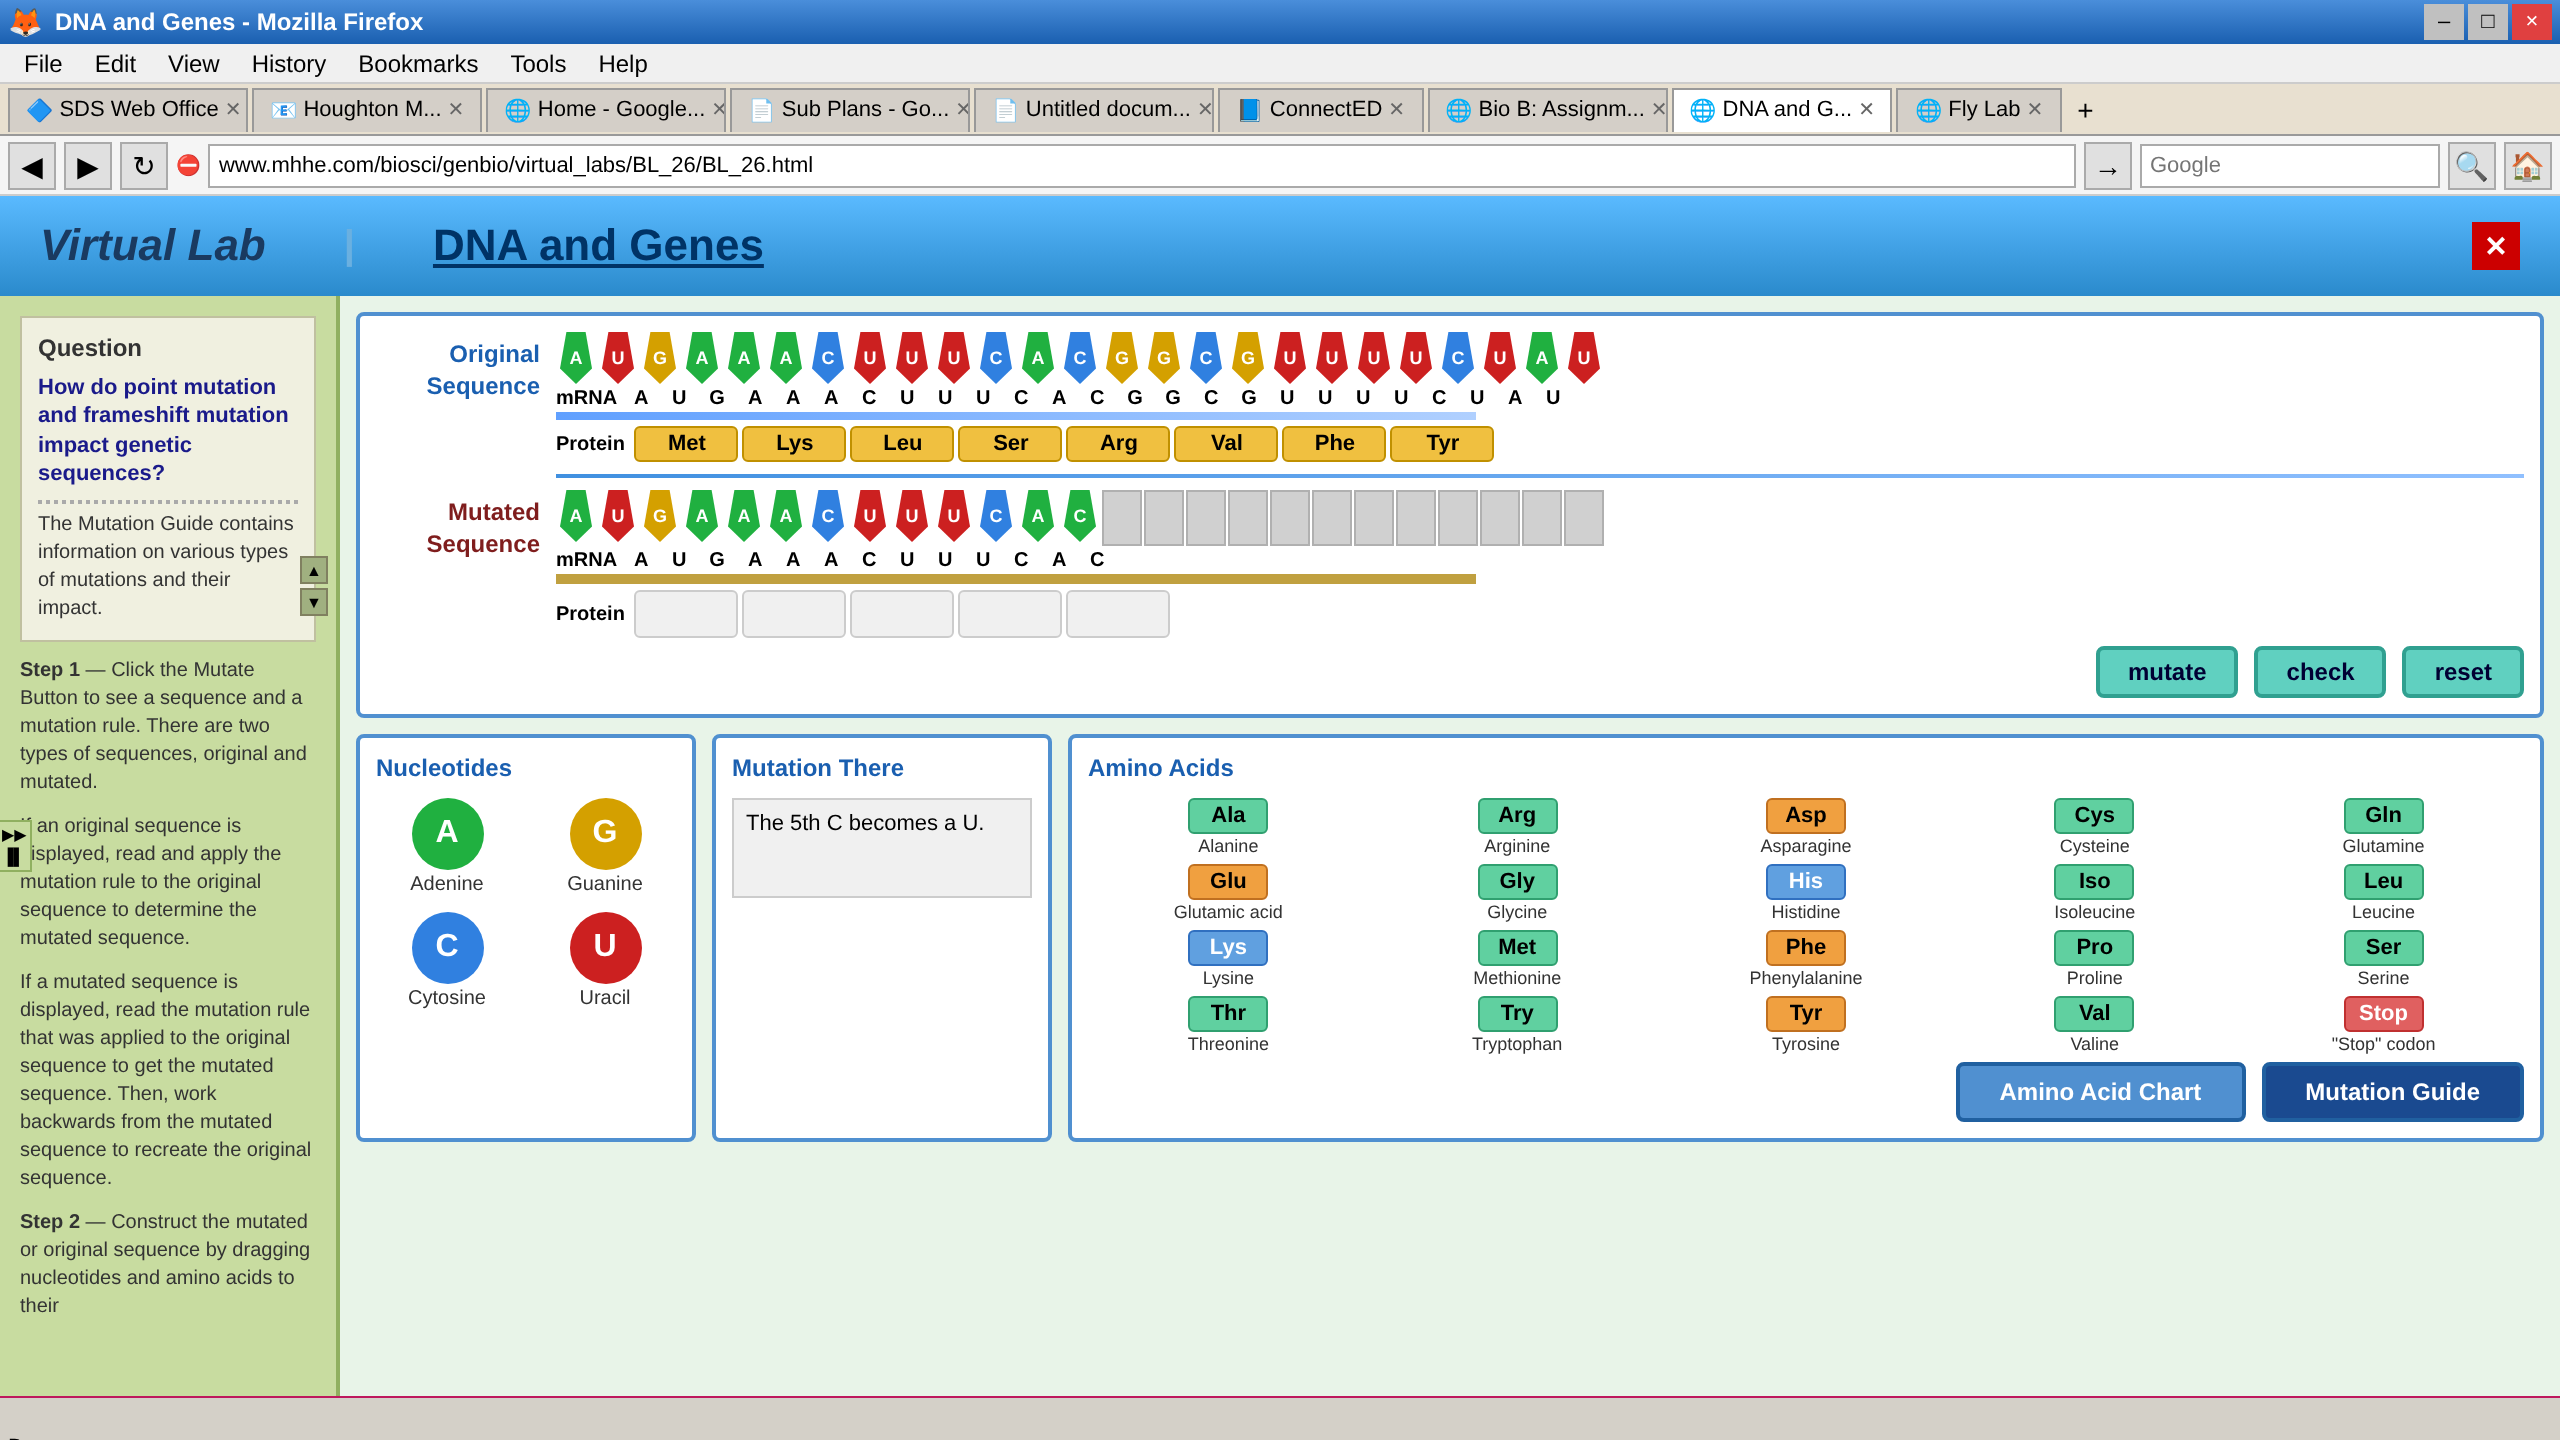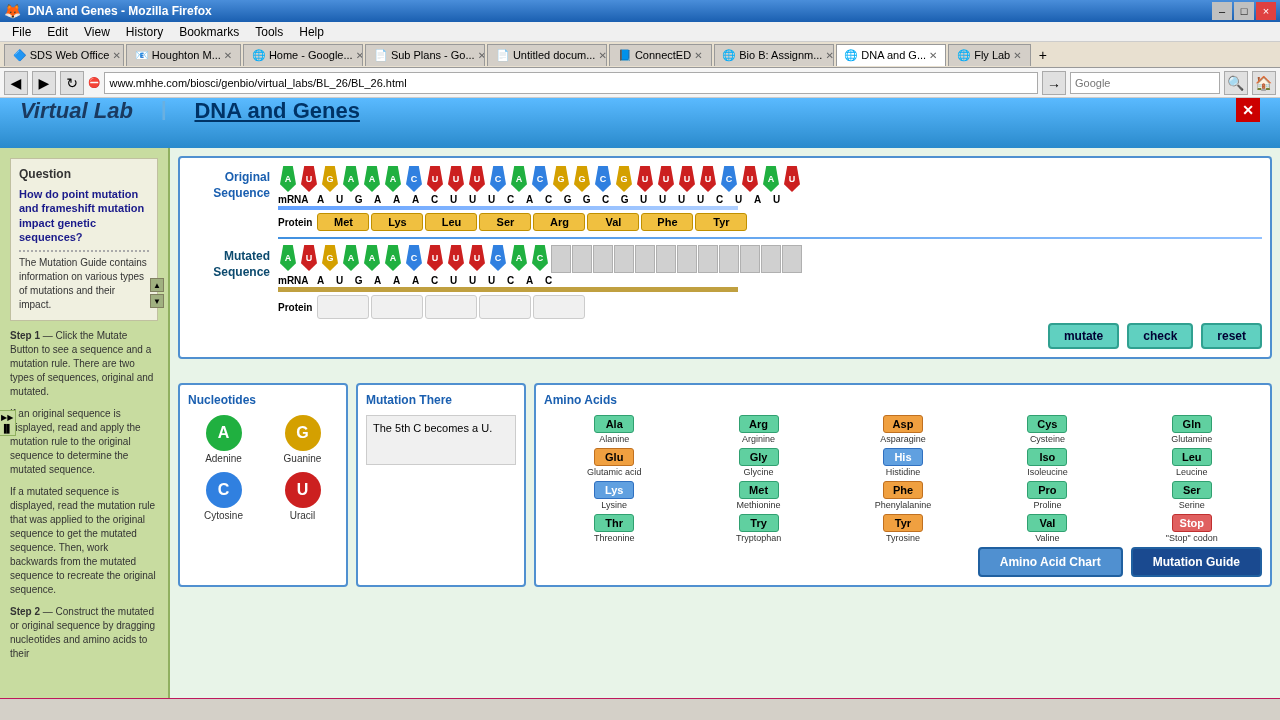--- a/index.html
+++ b/index.html
@@ -109,22 +109,23 @@
       flex-direction: column;
       background: white;
       height: calc(720px - 22px - 20px - 26px - 30px - 22px);
     }
 
     
     .vlab-header {
       background: linear-gradient(to bottom, #5abaff, #2a8acc);
       height: 50px;
       display: flex;
+      align-items: center;
       padding: 0 20px;
-      gap: 20px;
+      gap: 31px;
     }
     .vlab-title {
       color: #1a3a60;
       font-size: 22px;
       font-weight: bold;
       font-style: italic;
     }
     .dna-title {
       color: #003366;
       font-size: 22px;
@@ -193,21 +194,21 @@
       margin-bottom: 8px;
     }
     .step-bold { font-weight: bold; }
 
     
     .right-panel {
       flex: 1;
       display: flex;
       flex-direction: column;
       padding: 8px;
-      gap: 24px;
+      gap: 8px;
     }
 
     
     .sequence-area {
       background: white;
       border: 2px solid #5090d0;
       border-radius: 4px;
       padding: 8px;
     }
 
@@ -611,21 +612,21 @@
               <div style="background:#f0c040;border:1px solid #c09000;border-radius:3px;padding:2px 6px;font-size:11px;font-weight:bold;min-width:52px;text-align:center;">Val</div>
               <div style="background:#f0c040;border:1px solid #c09000;border-radius:3px;padding:2px 6px;font-size:11px;font-weight:bold;min-width:52px;text-align:center;">Phe</div>
               <div style="background:#f0c040;border:1px solid #c09000;border-radius:3px;padding:2px 6px;font-size:11px;font-weight:bold;min-width:52px;text-align:center;">Tyr</div>
             </div>
           </div>
         </div>
 
         <div style="height:2px;background:linear-gradient(to right,#4090e0,#90c0ff);margin:4px 0 6px 90px;"></div>
 
         <div style="display:flex; align-items:flex-start;">
-          <div style="width:90px; font-weight:bold; font-size:12px; color:#0c4a6e; text-align:right; padding-right:8px; padding-top:4px; line-height:1.3;">Mutated<br>Sequence</div>
+          <div style="width:90px; font-weight:bold; font-size:12px; color:#7f1d1d; text-align:right; padding-right:8px; padding-top:4px; line-height:1.3;">Mutated<br>Sequence</div>
           <div style="flex:1;">
 
             <div style="display:flex; gap:1px; margin-bottom:2px;">
               <div style="display:flex; flex-direction:column; align-items:center; width:20px;">
                 <div style="width:16px;height:26px;clip-path:polygon(20% 0%,80% 0%,100% 70%,50% 100%,0% 70%);background:#20b040;display:flex;align-items:center;justify-content:center;font-size:9px;font-weight:bold;color:white;">A</div>
               </div>
               <div style="display:flex; flex-direction:column; align-items:center; width:20px;">
                 <div style="width:16px;height:26px;clip-path:polygon(20% 0%,80% 0%,100% 70%,50% 100%,0% 70%);background:#cc2020;display:flex;align-items:center;justify-content:center;font-size:9px;font-weight:bold;color:white;">U</div>
               </div>
               <div style="display:flex; flex-direction:column; align-items:center; width:20px;">

